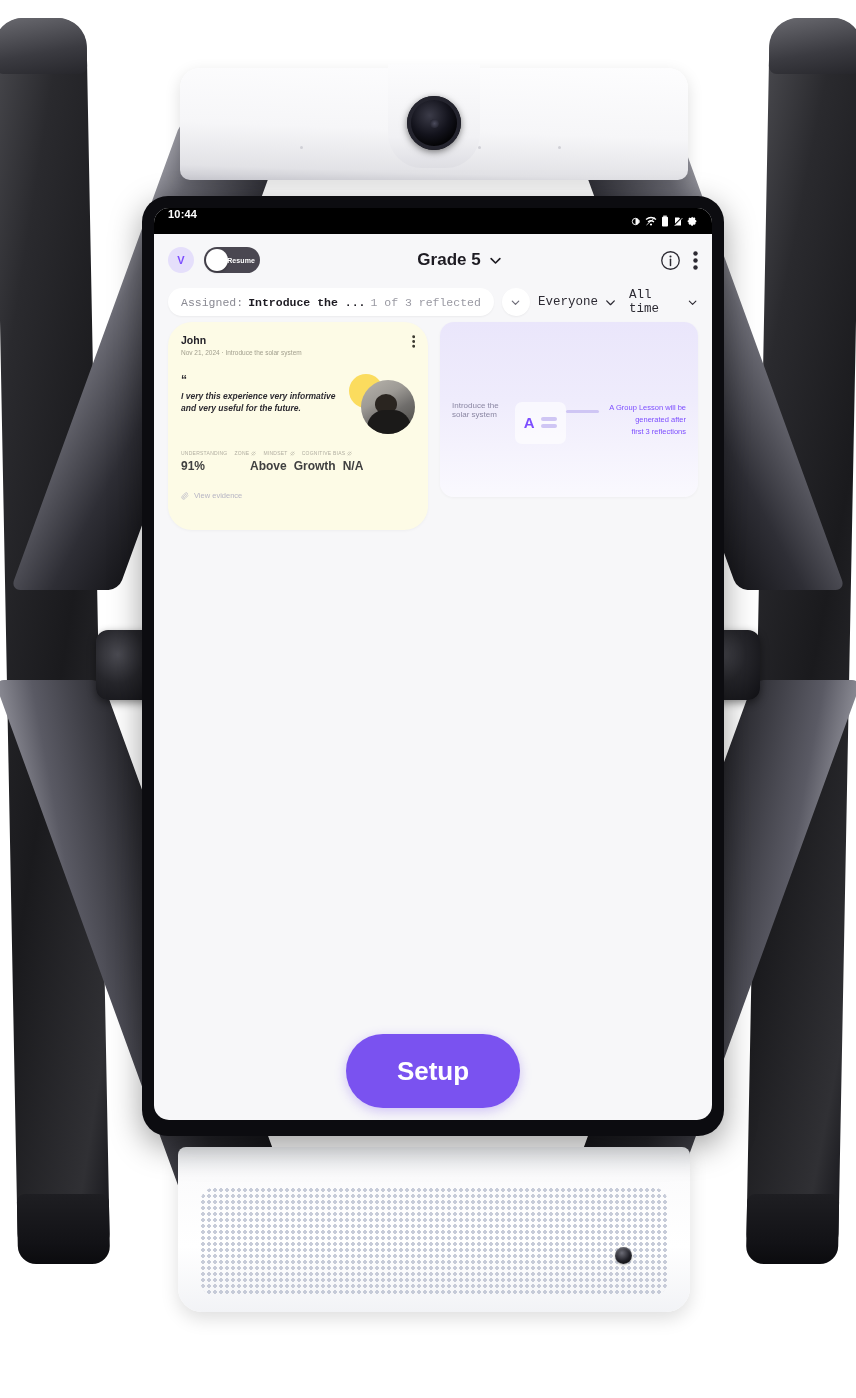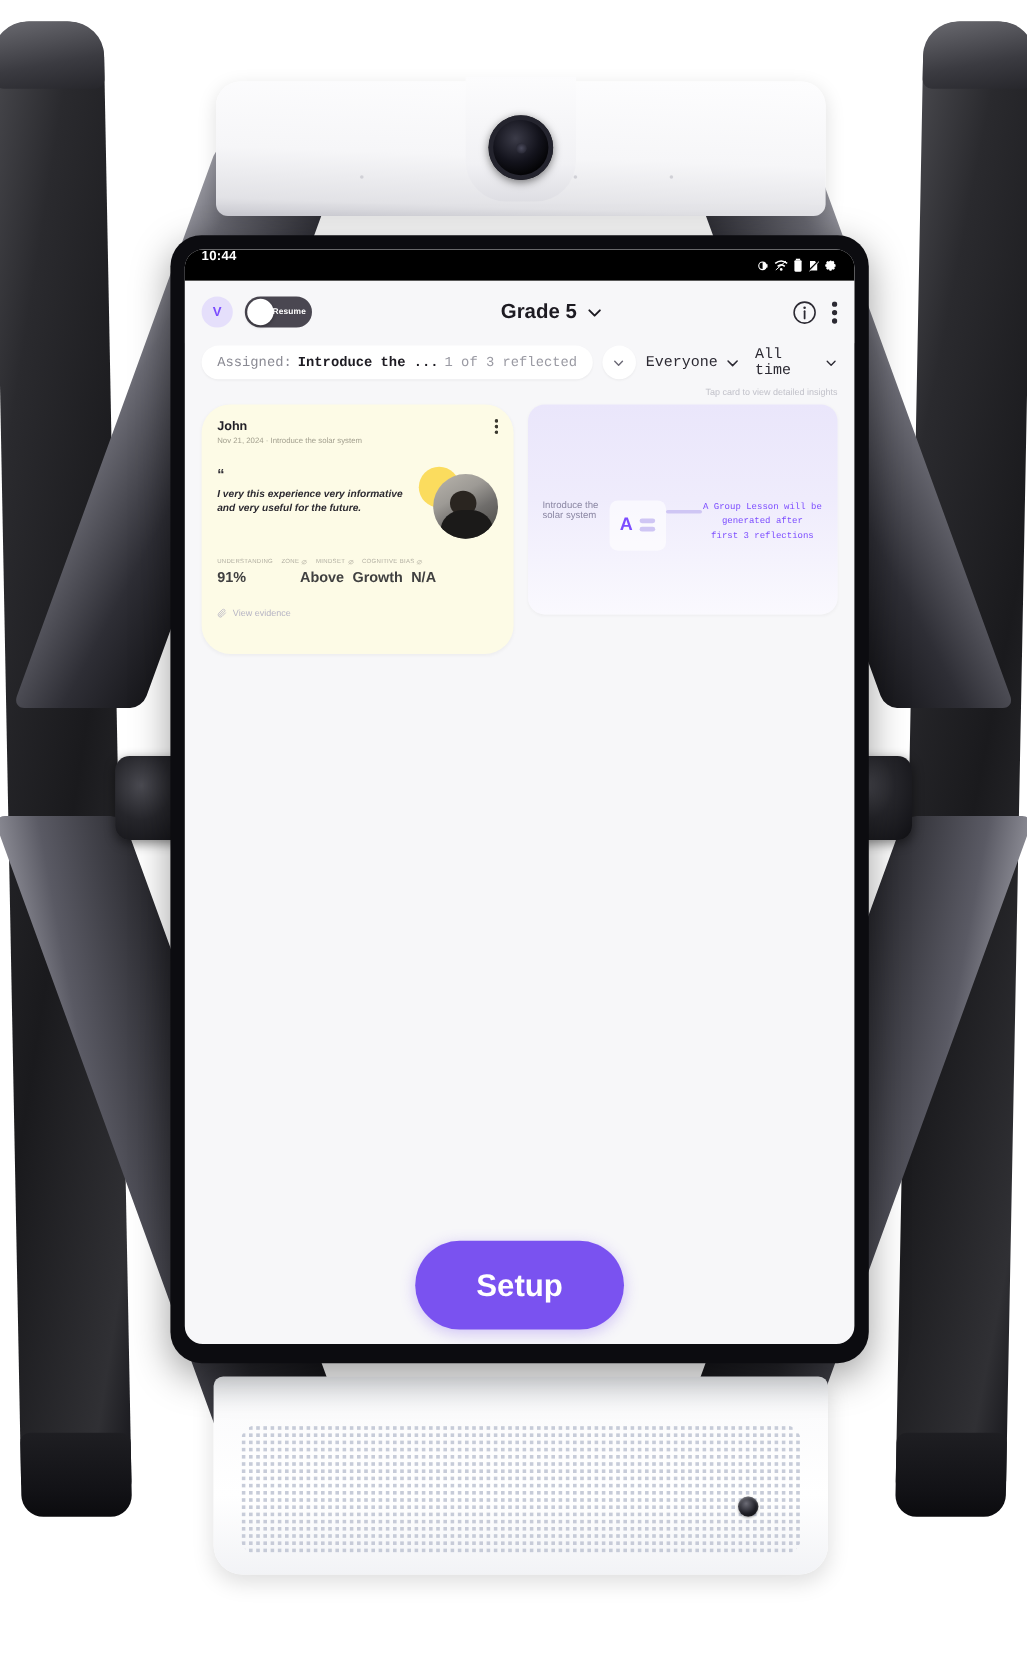--- a/index.html
+++ b/index.html
@@ -289,22 +289,22 @@
     width: 68px; height: 42px; border-radius: 7px;
     background: rgba(255,255,255,0.62);
     display: flex; align-items: center; gap: 6px; padding: 8px 9px;
   }
   .lc-icon .letter { font-size: 15px; font-weight: 700; color: #7c4dff; line-height: 1; }
   .lc-lines { display: flex; flex-direction: column; gap: 3.5px; flex: 1 1 auto; }
   .lc-lines i { display: block; height: 3.5px; border-radius: 2px; background: #cfc6f4; }
   .lc-lines i:nth-child(3) { width: 100%; }
   .lc-underline { width: 50px; height: 3.5px; border-radius: 2px; background: #cfc6f4; margin-top: 3.5px; }
   .lc-note {
-    margin-top: 20px; text-align: center; font-size: 7.5px;
-    color: #7c4dff; line-height: 1.6; font-family: Liberation Mono, monospace;
+    margin-top: 20px; text-align: right; font-size: 7.5px;
+    color: #7c4dff; line-height: 1.6;
   }
 
   
   .setup-wrap {
     flex: 0 0 auto; display: flex; justify-content: center;
     padding-bottom: 12px;
   }
   .setup-btn {
     width: 174px; height: 74px; border-radius: 37px;
     background: #7a52f0; color: #fff;
@@ -432,21 +432,20 @@
           </div>
           <div class="filter-sel">
             <span>All time</span>
             <svg width="13" height="13" viewBox="0 0 24 24">
               <path d="M5 9l7 7 7-7" fill="none" stroke="#2c2a33" stroke-width="2.4" stroke-linecap="round" stroke-linejoin="round"></path>
             </svg>
           </div>
         </div>
       </div>
 
-      <div class="hint">Tap card to view detailed insights</div>
 
       <div class="cards">
 
         <div class="reflect-card">
           <div class="rc-top">
             <div>
               <div class="rc-name">John</div>
               <div class="rc-meta">Nov 21, 2024  ·  Introduce the solar system</div>
             </div>
             <span class="rc-kebab">

